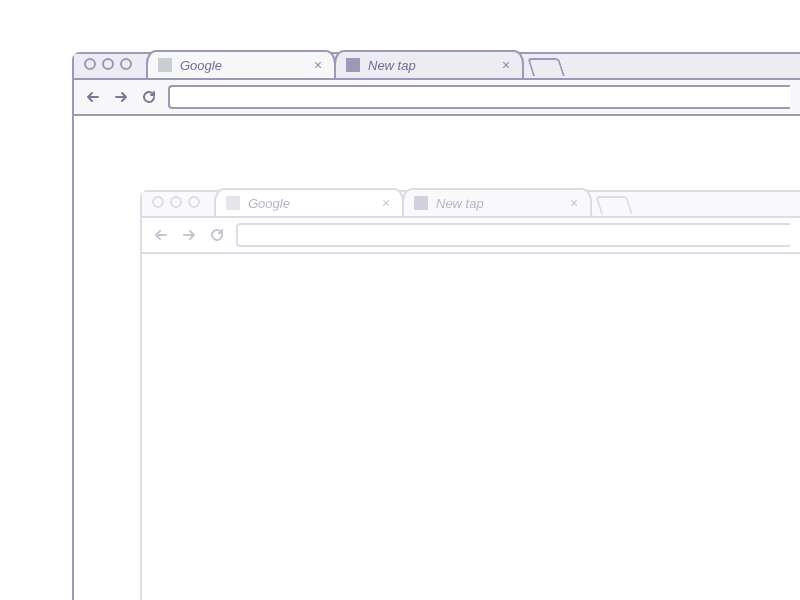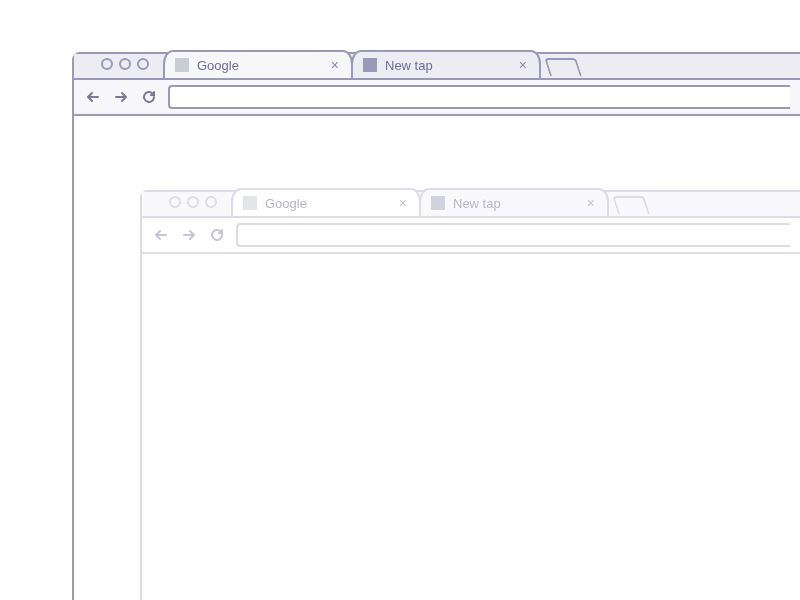--- a/index.html
+++ b/index.html
@@ -16,21 +16,22 @@
       position: absolute;
       border: 2px solid;
       border-top-left-radius: 8px;
       background: #ffffff;
     }
 
     .tab-bar {
       height: 24px;
       display: flex;
       align-items: flex-end;
-      padding-left: 23px;
+      padding-left: 6px;
+      font-style: italic;
     }
 
     .traffic-lights {
       display: flex;
       gap: 6px;
       align-items: center;
       padding: 0 14px 8px 4px;
       align-self: flex-end;
     }
 

